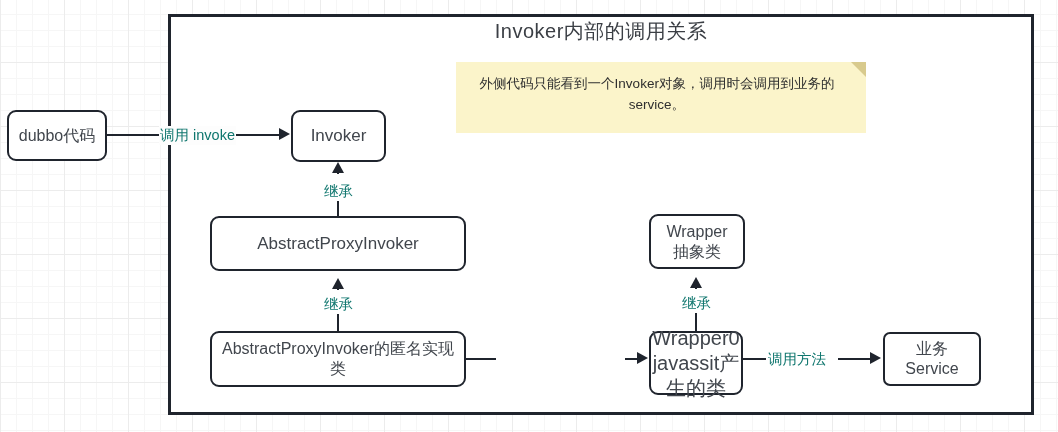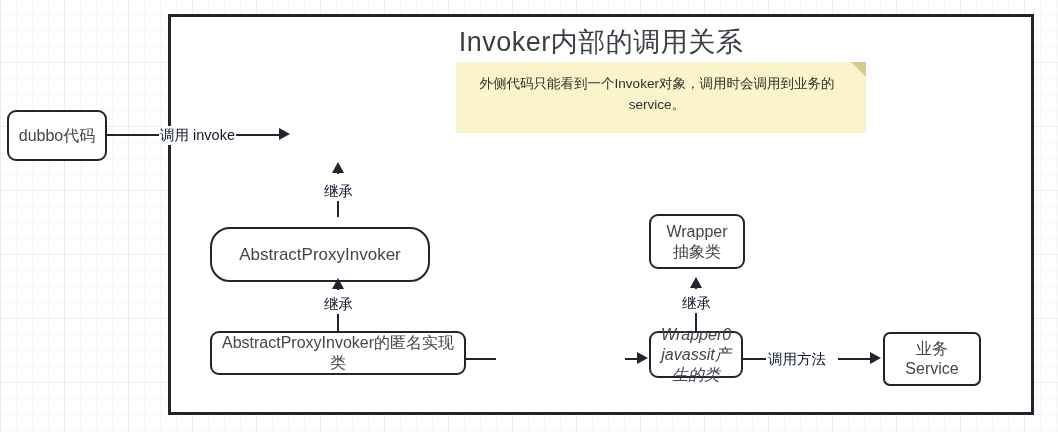--- a/index.html
+++ b/index.html
@@ -35,24 +35,24 @@
     width: 866px;
     height: 401px;
     background: #ffffff;
     border: 3px solid #1f242d;
     box-sizing: border-box;
   }
 
   .title {
     position: absolute;
     left: 168px;
-    top: 24px;
+    top: 18px;
     width: 866px;
     text-align: center;
-    font-size: 27px;
+    font-size: 20px;
     color: #3b3f45;
     letter-spacing: 0.5px;
     white-space: nowrap;
   }
 
   
   .note {
     position: absolute;
     left: 456px;
     top: 62px;
@@ -96,24 +96,24 @@
     text-align: center;
     color: #41464d;
     font-size: 17px;
     line-height: 1.25;
   }
   .node.square { border-radius: 7px; border-width: 2.6px; }
   .node .label { padding: 0 6px; }
 
   #node-dubbo      { left: 7px;   top: 110px; width: 100px; height: 51px; font-size: 16px; }
   #node-invoker    { left: 291px; top: 110px; width: 95px;  height: 52px; }
-  #node-api        { left: 210px; top: 227px; width: 220px; height: 55px; border-radius: 20px; }
-  #node-anon       { left: 210px; top: 331px; width: 256px; height: 44px; font-size: 16px; }
+  #node-api        { left: 210px; top: 216px; width: 256px; height: 55px; }
+  #node-anon       { left: 210px; top: 331px; width: 256px; height: 56px; font-size: 16px; }
   #node-wrapper    { left: 649px; top: 214px; width: 96px;  height: 55px; font-size: 16px; }
-  #node-wrapper0   { left: 649px; top: 331px; width: 94px;  height: 47px; font-size: 16px; font-style: italic; }
+  #node-wrapper0   { left: 649px; top: 331px; width: 94px;  height: 64px; font-size: 20px; }
   #node-service    { left: 883px; top: 332px; width: 98px;  height: 54px; font-size: 16px; }
 
   
   .edge {
     position: absolute;
     background: #1f242d;
   }
   .edge.h { height: 2.4px; }
   .edge.v { width: 2.4px; }
 
@@ -128,21 +128,21 @@
     position: absolute;
     width: 0; height: 0;
     border-bottom: 11px solid #1f242d;
     border-left: 6.5px solid transparent;
     border-right: 6.5px solid transparent;
   }
 
   .edge-label {
     position: absolute;
     background: transparent;
-    color: #0f172a;
+    color: #0f766e;
     font-size: 14.5px;
     white-space: nowrap;
   }
   .edge-label.on-white { background: #ffffff; padding: 0 2px; text-align: right; }
   .edge-label.on-grid  { background: #fdfdfd; padding: 0 1px; }
 </style>
 </head>
 <body>
 
 <div id="canvas">
@@ -153,20 +153,23 @@
 
   <div class="note">
     <div class="note-text">外侧代码只能看到一个Invoker对象，调用时会调用到业务的service。</div>
     <div class="note-fold"></div>
   </div>
 
   <div class="node" id="node-dubbo">
     <span class="label">dubbo代码</span>
   </div>
 
+  <div class="node" id="node-invoker">
+    <span class="label">Invoker</span>
+  </div>
 
   <div class="node" id="node-api">
     <span class="label">AbstractProxyInvoker</span>
   </div>
 
   <div class="node" id="node-anon">
     <span class="label">AbstractProxyInvoker的匿名实现类</span>
   </div>
 
   <div class="node" id="node-wrapper">

